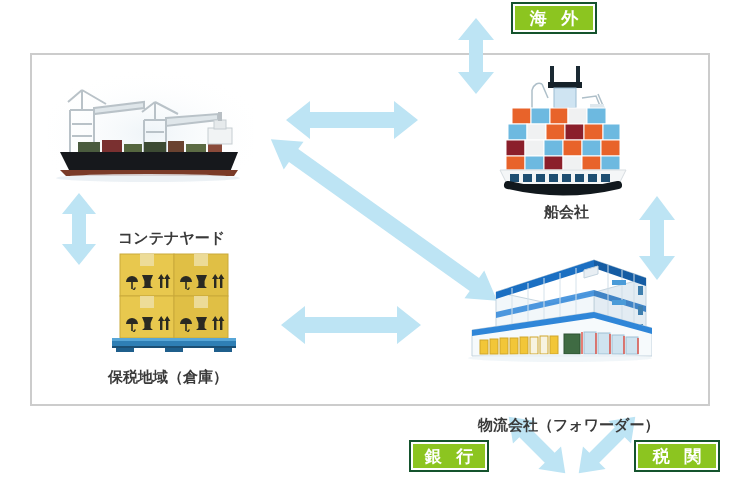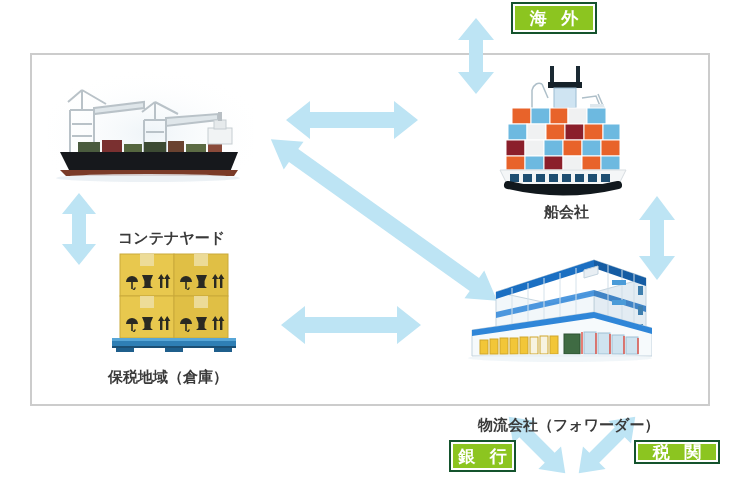--- a/index.html
+++ b/index.html
@@ -40,23 +40,23 @@
     color:#ffffff;
     font-weight:bold;
     font-size:17px;
     letter-spacing:1px;
     white-space:nowrap;
     line-height:1;
   }
   #lbl-terminal{left:291px;top:38px;width:124px;height:32px;}
   #lbl-kaigai{left:511px;top:2px;width:86px;height:32px;}
   #lbl-kaigai span{letter-spacing:5px;padding-left:5px;}
-  #lbl-ginko{left:409px;top:440px;width:67px;height:32px;margin-left:40px;}
+  #lbl-ginko{left:409px;top:440px;width:80px;height:32px;}
   #lbl-ginko span{letter-spacing:5px;padding-left:5px;}
-  #lbl-zeikan{left:634px;top:440px;width:86px;height:24px;text-align:center;}
+  #lbl-zeikan{left:634px;top:440px;width:86px;height:32px;text-align:center;}
   #lbl-zeikan span{letter-spacing:5px;padding-left:5px;}
 
   
   .arrow{position:absolute;z-index:20;}
   .arrow svg{display:block;overflow:visible;}
   .ar-fill{fill:#bde4f4;}
 
   #arr-top-vert{left:458px;top:18px;}
   #arr-right-vert{left:639px;top:196px;}
   #arr-left-vert{left:62px;top:193px;}

